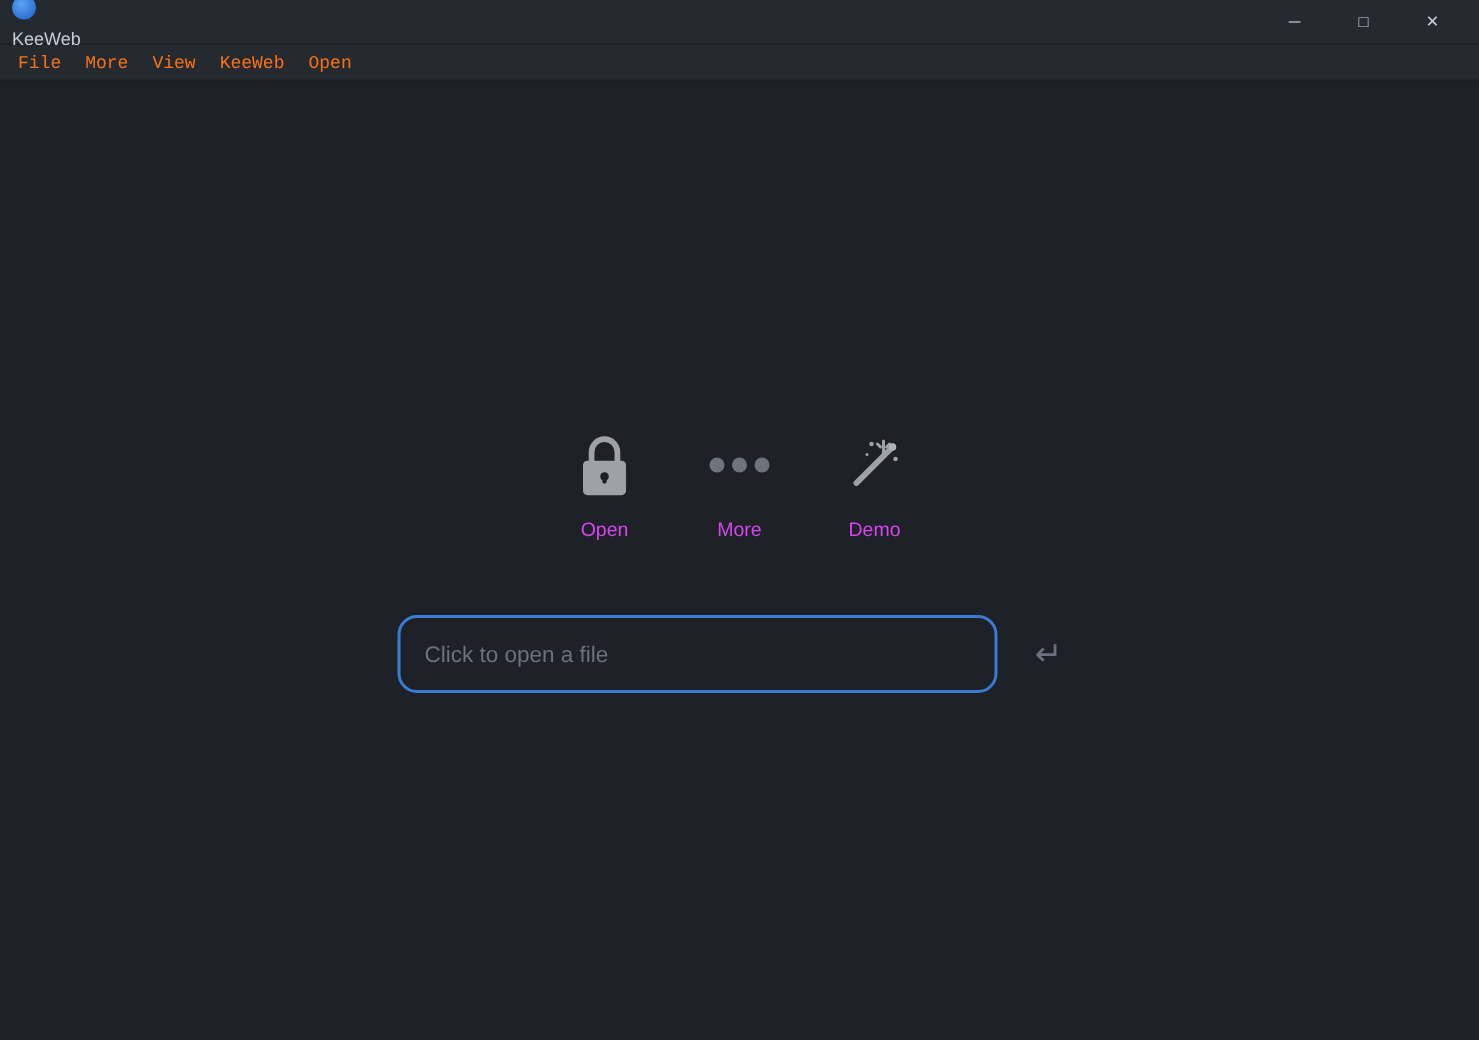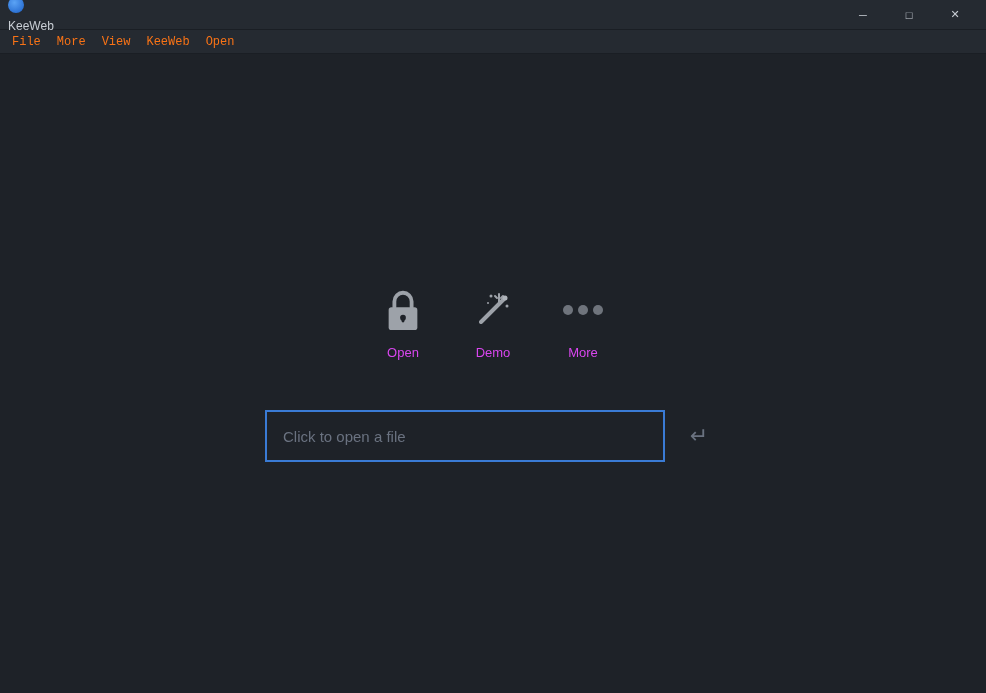--- a/index.html
+++ b/index.html
@@ -171,21 +171,21 @@
     .file-open-container {
       display: flex;
       align-items: center;
       gap: 12px;
     }
 
     .file-open-box {
       width: 400px;
       height: 52px;
       border: 2px solid #3a7bd5;
-      border-radius: 0;
+      border-radius: 13px;
       background: transparent;
       display: flex;
       align-items: center;
       padding: 0 16px;
       cursor: pointer;
     }
 
     .file-open-text {
       color: #6a7280;
       font-size: 15px;
@@ -240,50 +240,50 @@
           <circle cx="19" cy="31" r="3" fill="#1e2228"></circle>
           <rect x="17.5" y="31" width="3" height="5" rx="1.5" fill="#1e2228"></rect>
         </svg>
       </div>
       <span class="action-label">Open</span>
     </button>
 
 
     <button class="action-btn">
       <div class="action-icon">
-        <svg class="wand-svg" viewBox="0 0 44 44" fill="none" xmlns="http://www.w3.org/2000/svg">
-
-          <line x1="10" y1="34" x2="34" y2="10" stroke="#c8cdd4" stroke-width="4" stroke-linecap="round"></line>
-
-          <line x1="28" y1="6" x2="28" y2="10" stroke="#c8cdd4" stroke-width="2" stroke-linecap="round"></line>
-          <line x1="24" y1="8" x2="26" y2="10" stroke="#c8cdd4" stroke-width="2" stroke-linecap="round"></line>
-          <line x1="32" y1="8" x2="30" y2="10" stroke="#c8cdd4" stroke-width="2" stroke-linecap="round"></line>
-          <line x1="28" y1="14" x2="28" y2="10" stroke="#c8cdd4" stroke-width="2" stroke-linecap="round"></line>
-
-          <circle cx="34" cy="10" r="2.5" fill="#e0e5eb"></circle>
-
-          <circle cx="20" cy="8" r="1.5" fill="#c8cdd4"></circle>
-          <circle cx="36" cy="18" r="1.5" fill="#c8cdd4"></circle>
-          <circle cx="17" cy="15" r="1" fill="#c8cdd4"></circle>
-        </svg>
-      </div>
-      <span class="action-label">Demo</span>
-    </button>
-
-    <button class="action-btn">
-      <div class="action-icon">
         <div class="more-dots">
           <div class="dot"></div>
           <div class="dot"></div>
           <div class="dot"></div>
         </div>
       </div>
       <span class="action-label">More</span>
     </button>
 
+    <button class="action-btn">
+      <div class="action-icon">
+        <svg class="wand-svg" viewBox="0 0 44 44" fill="none" xmlns="http://www.w3.org/2000/svg">
+
+          <line x1="10" y1="34" x2="34" y2="10" stroke="#c8cdd4" stroke-width="4" stroke-linecap="round"></line>
+
+          <line x1="28" y1="6" x2="28" y2="10" stroke="#c8cdd4" stroke-width="2" stroke-linecap="round"></line>
+          <line x1="24" y1="8" x2="26" y2="10" stroke="#c8cdd4" stroke-width="2" stroke-linecap="round"></line>
+          <line x1="32" y1="8" x2="30" y2="10" stroke="#c8cdd4" stroke-width="2" stroke-linecap="round"></line>
+          <line x1="28" y1="14" x2="28" y2="10" stroke="#c8cdd4" stroke-width="2" stroke-linecap="round"></line>
+
+          <circle cx="34" cy="10" r="2.5" fill="#e0e5eb"></circle>
+
+          <circle cx="20" cy="8" r="1.5" fill="#c8cdd4"></circle>
+          <circle cx="36" cy="18" r="1.5" fill="#c8cdd4"></circle>
+          <circle cx="17" cy="15" r="1" fill="#c8cdd4"></circle>
+        </svg>
+      </div>
+      <span class="action-label">Demo</span>
+    </button>
+
   </div>
 
   <div class="file-open-container">
     <div class="file-open-box">
       <span class="file-open-text">Click to open a file</span>
     </div>
     <button class="enter-btn">
       <span>↵</span>
     </button>
   </div>

